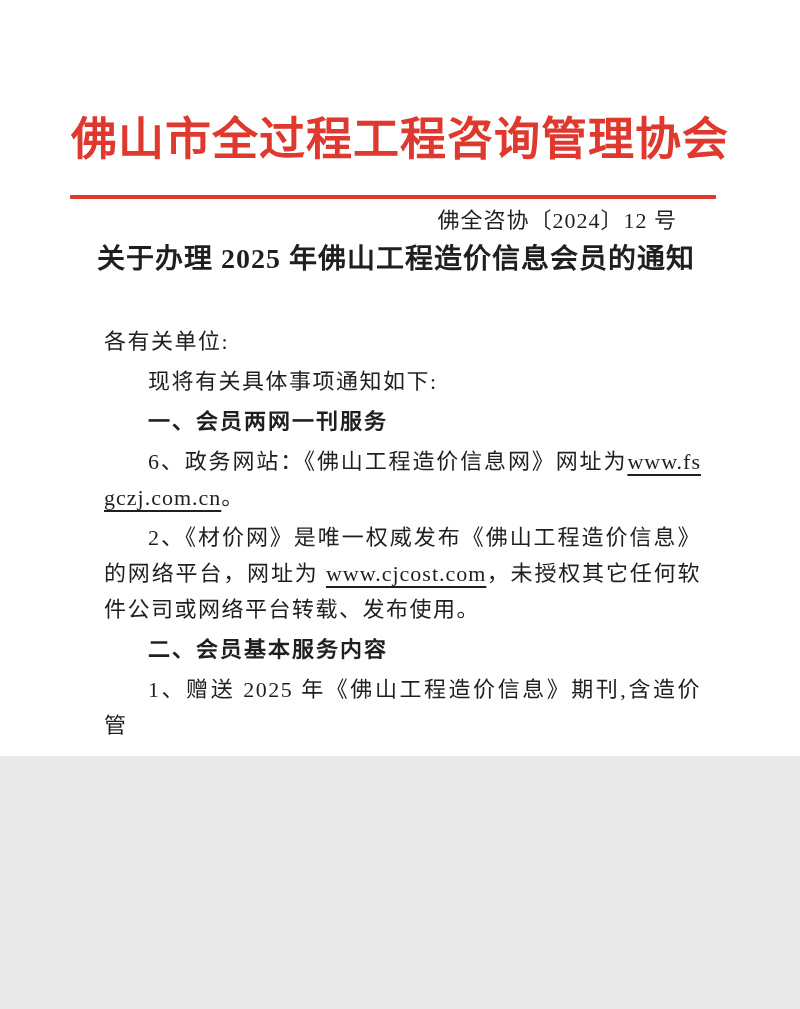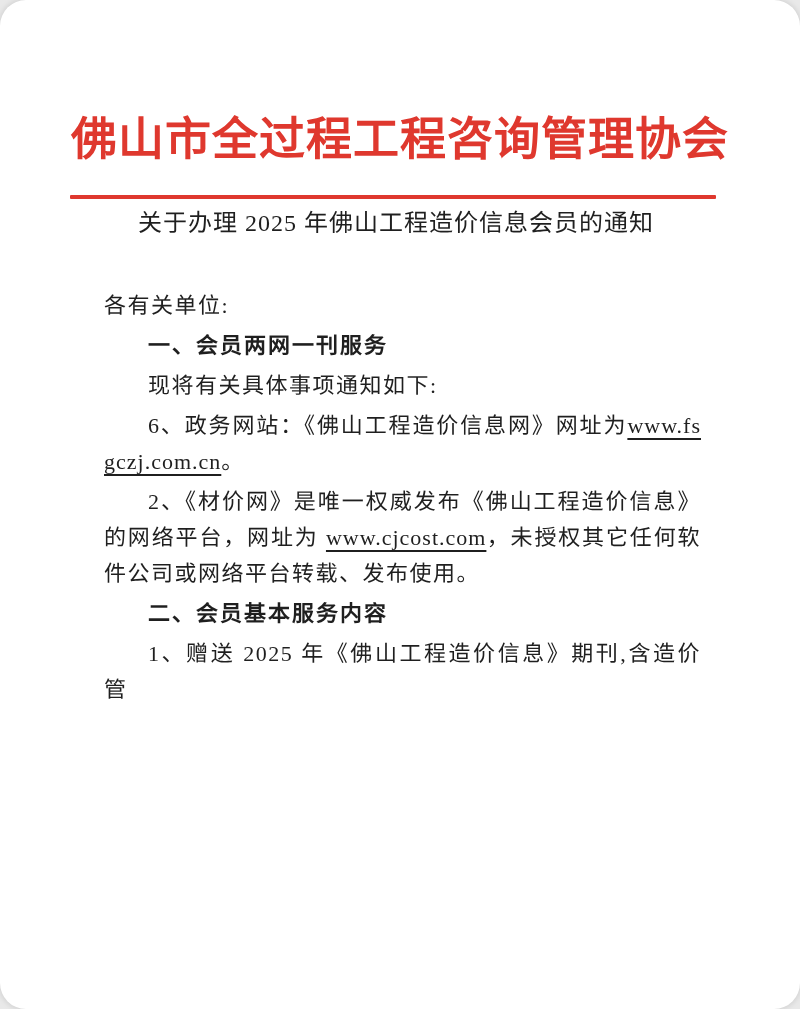--- a/index.html
+++ b/index.html
@@ -1,26 +1,25 @@
 <!DOCTYPE html>
 <html lang="zh-CN" style="--accent-red: #df382e; --text: #1f1f1f; --background: #ffffff;"><head>
 <meta charset="utf-8">
 <style>
   html, body { margin: 0; padding: 0; background: #e9e9e9; }
   .page {
     position: relative;
     width: 800px;
-    height: 1009px;
+    height: 756px;
     margin: 0 auto;
     background: var(--background, #ffffff);
     overflow: hidden;
     font-family: "Liberation Serif", "DejaVu Serif", serif;
     color: var(--text, #1f1f1f);
     box-shadow: 0 0 6px rgba(0,0,0,.15);
-    border-radius: 26px;
   }
   .org-title {
     margin: 0;
     padding-top: 112px;
     text-align: center;
     font-size: 46px;
     line-height: 1.2;
     font-weight: bold;
     letter-spacing: 1px;
     color: var(--accent-red, #df382e);
@@ -37,23 +36,23 @@
     margin-top: 8px;
     padding-right: 123px;
     text-align: right;
     font-size: 22px;
     line-height: 28px;
     letter-spacing: 1px;
   }
   .doc-title {
     margin: 6px 8px 0 0;
     text-align: center;
-    font-size: 24px;
+    font-size: 28px;
     line-height: 36px;
-    font-weight: normal;
+    font-weight: bold;
     letter-spacing: 1px;
     white-space: nowrap;
   }
   .doc-body {
     margin: 47px 95px 0 100px;
     font-size: 22px;
     line-height: 36px;
     letter-spacing: 1.5px;
     text-align: justify;
   }
@@ -73,31 +72,32 @@
 </style>
 </head>
 <body>
 
 <div class="page">
 
   <h1 class="org-title">佛山市全过程工程咨询管理协会</h1>
 
   <div class="red-rule"></div>
 
+  <div class="doc-number">佛全咨协〔2024〕12 号</div>
 
   <h2 class="doc-title">关于办理 2025 年佛山工程造价信息会员的通知</h2>
 
   <div class="doc-body">
 
     <p>各有关单位:</p>
 
 
+    <p class="indent">现将有关具体事项通知如下:</p>
+
     <p class="indent section-heading">一、会员两网一刊服务</p>
-
-    <p class="indent">现将有关具体事项通知如下:</p>
 
     <p class="indent"><span>6、政务网站：《佛山工程造价信息网》网址为</span><span class="url">www.fsgczj.com.cn</span><span>。</span></p>
 
     <p class="indent"><span>2、《材价网》是唯一权威发布《佛山工程造价信息》的网络平台，网址为 </span><span class="url">www.cjcost.com</span><span>，未授权其它任何软件公司或网络平台转载、发布使用。</span></p>
 
 
     <p class="indent section-heading">二、会员基本服务内容</p>
 
     <p class="indent">1、赠送 2025 年《佛山工程造价信息》期刊,含造价管</p>
 

